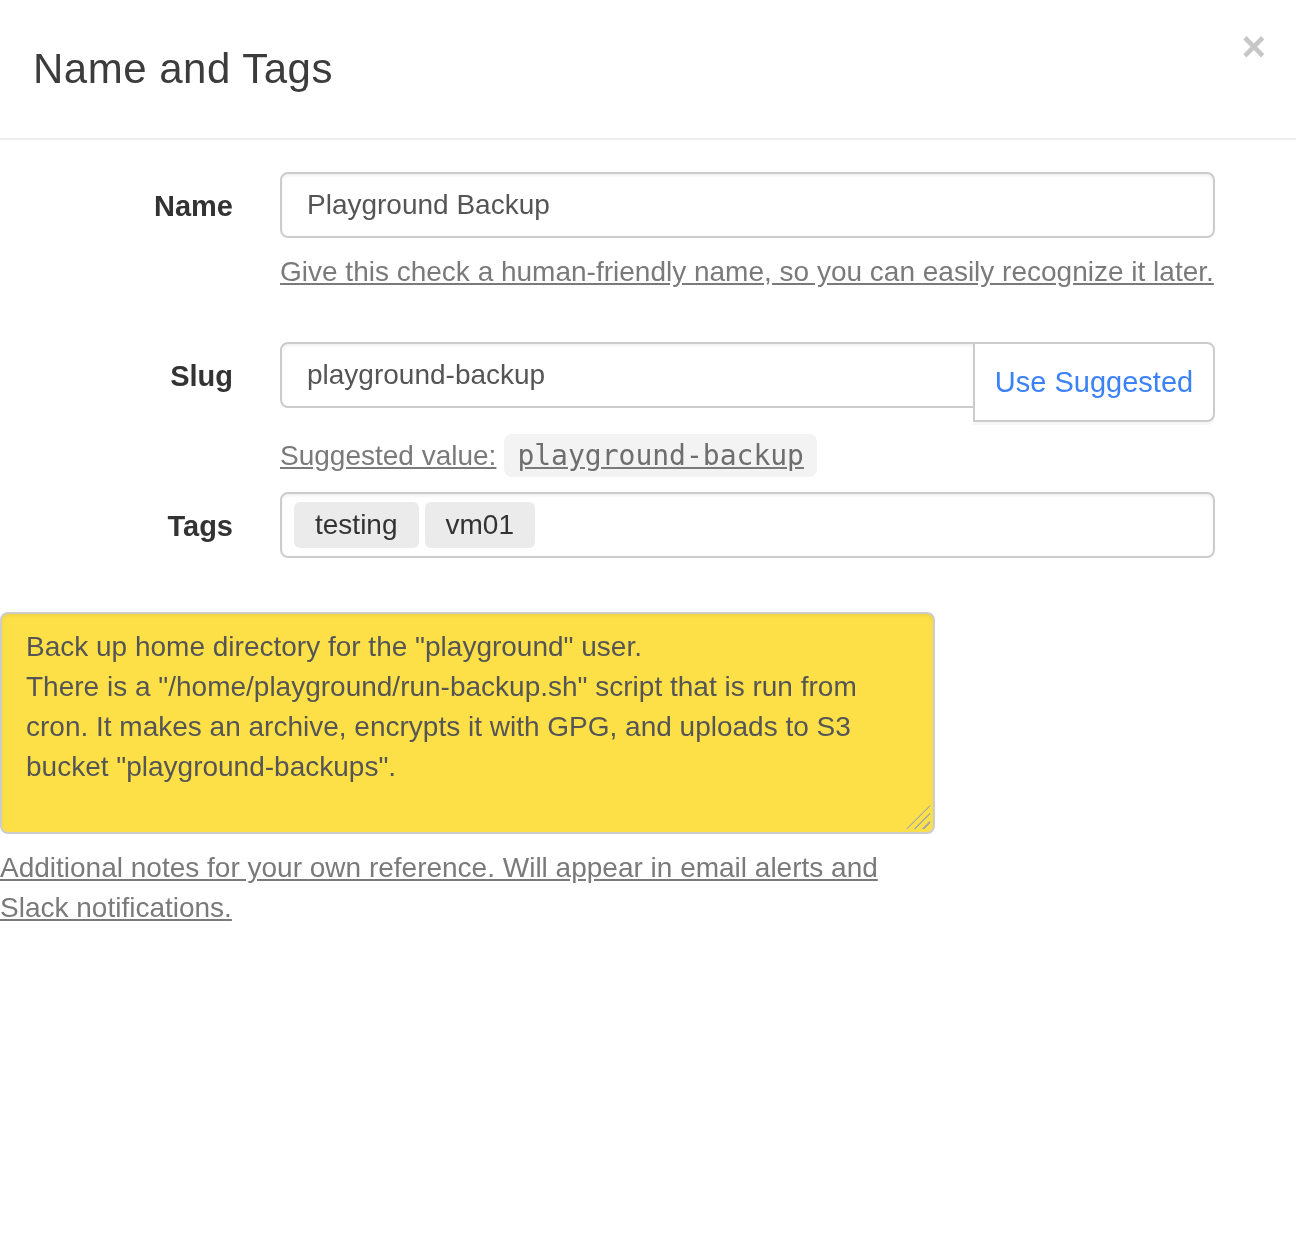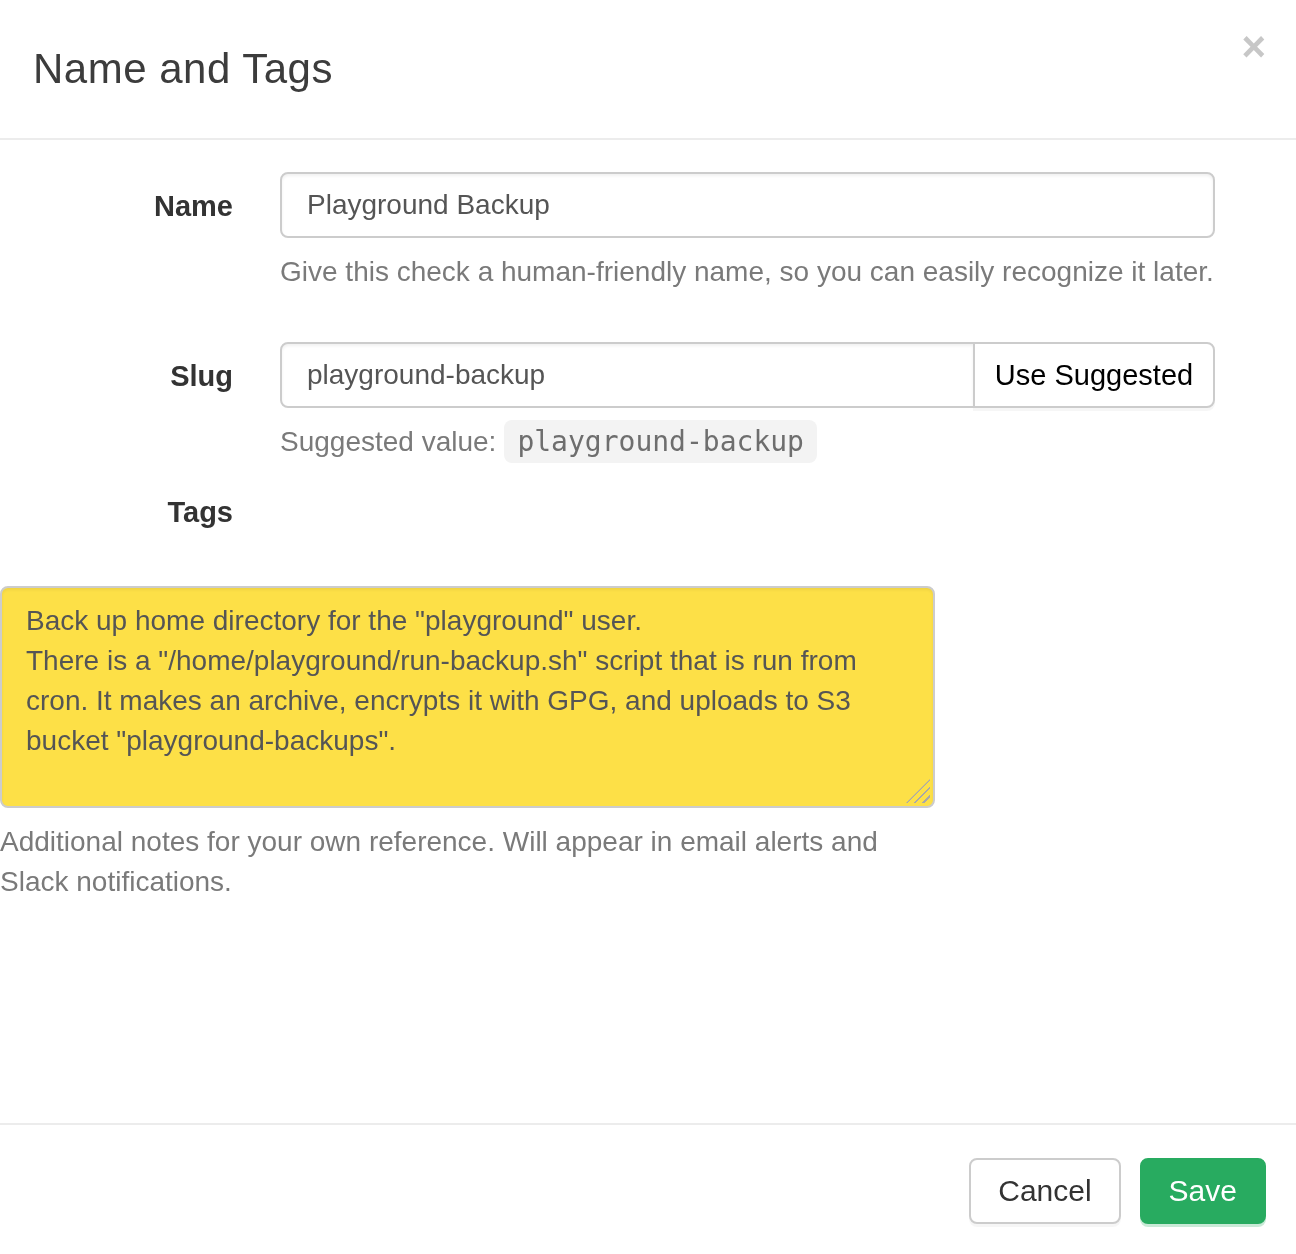--- a/index.html
+++ b/index.html
@@ -54,33 +54,33 @@
     border: 2px solid #cccccc; border-radius: 8px;
     box-shadow: inset 0 2px 3px rgba(0,0,0,0.06);
     padding: 0 25px;
     font-family: "Liberation Sans", sans-serif;
     font-size: 28px; color: #555; background: #fff;
     outline: none;
   }
 
   .help-block {
     margin: 14px 0 0 0;
-    font-size: 28px; line-height: 40px; color: #7a7a7a;
+    font-size: 28px; line-height: 40px; color: #7a7a7a; text-decoration: underline;
   }
 
   
   .input-group { display: flex; width: 100%; }
   .input-group .text-input { flex: 1 1 auto; border-radius: 8px 0 0 8px; }
   .use-suggested-btn {
-    flex: 0 0 242px; width: 242px; height: 66px;
+    flex: 0 0 242px; width: 242px; height: 80px;
     margin-left: -2px;
     background: #fff; border: 2px solid #cccccc;
     border-radius: 0 8px 8px 0;
     font-family: "Liberation Sans", sans-serif;
-    font-size: 29px; color: #000000; cursor: pointer;
+    font-size: 29px; color: #3b82f6; cursor: pointer;
     box-shadow: 0 3px 0 rgba(0,0,0,0.035);
   }
   .code-chip {
     font-family: "DejaVu Sans Mono", monospace;
     font-size: 28px; color: #6e6e6e;
     background: #f3f3f3; border-radius: 8px;
     padding: 5px 13px; margin-left: 8px;
   }
 
   
@@ -170,34 +170,34 @@
           <input class="text-input" type="text" value="playground-backup" style="">
           <button class="use-suggested-btn">Use Suggested</button>
         </div>
         <p class="help-block"><span>Suggested value:</span><code class="code-chip">playground-backup</code></p>
       </div>
     </div>
 
     <div class="form-group fg-tags">
       <label class="label-col">Tags</label>
       <div class="field-col">
+        <div class="tags-box">
+          <span class="tag-chip">testing</span>
+          <span class="tag-chip">vm01</span>
+        </div>
       </div>
     </div>
 
     <div class="form-group fg-desc">
       <div class="field-col">
         <div class="textarea-wrap">
           <textarea class="desc-textarea" style="">Back up home directory for the "playground" user.
 There is a "/home/playground/run-backup.sh" script that is run from cron. It makes an archive, encrypts it with GPG, and uploads to S3 bucket "playground-backups".</textarea>
           <div class="resize-grip"></div>
         </div>
         <p class="help-block">Additional notes for your own reference. Will appear in email alerts and Slack notifications.</p>
       </div>
     </div>
 
   </div>
 
-  <div class="modal-footer">
-    <button class="btn btn-cancel">Cancel</button>
-    <button class="btn btn-save">Save</button>
-  </div>
 
 </div>
 
 </body></html>

